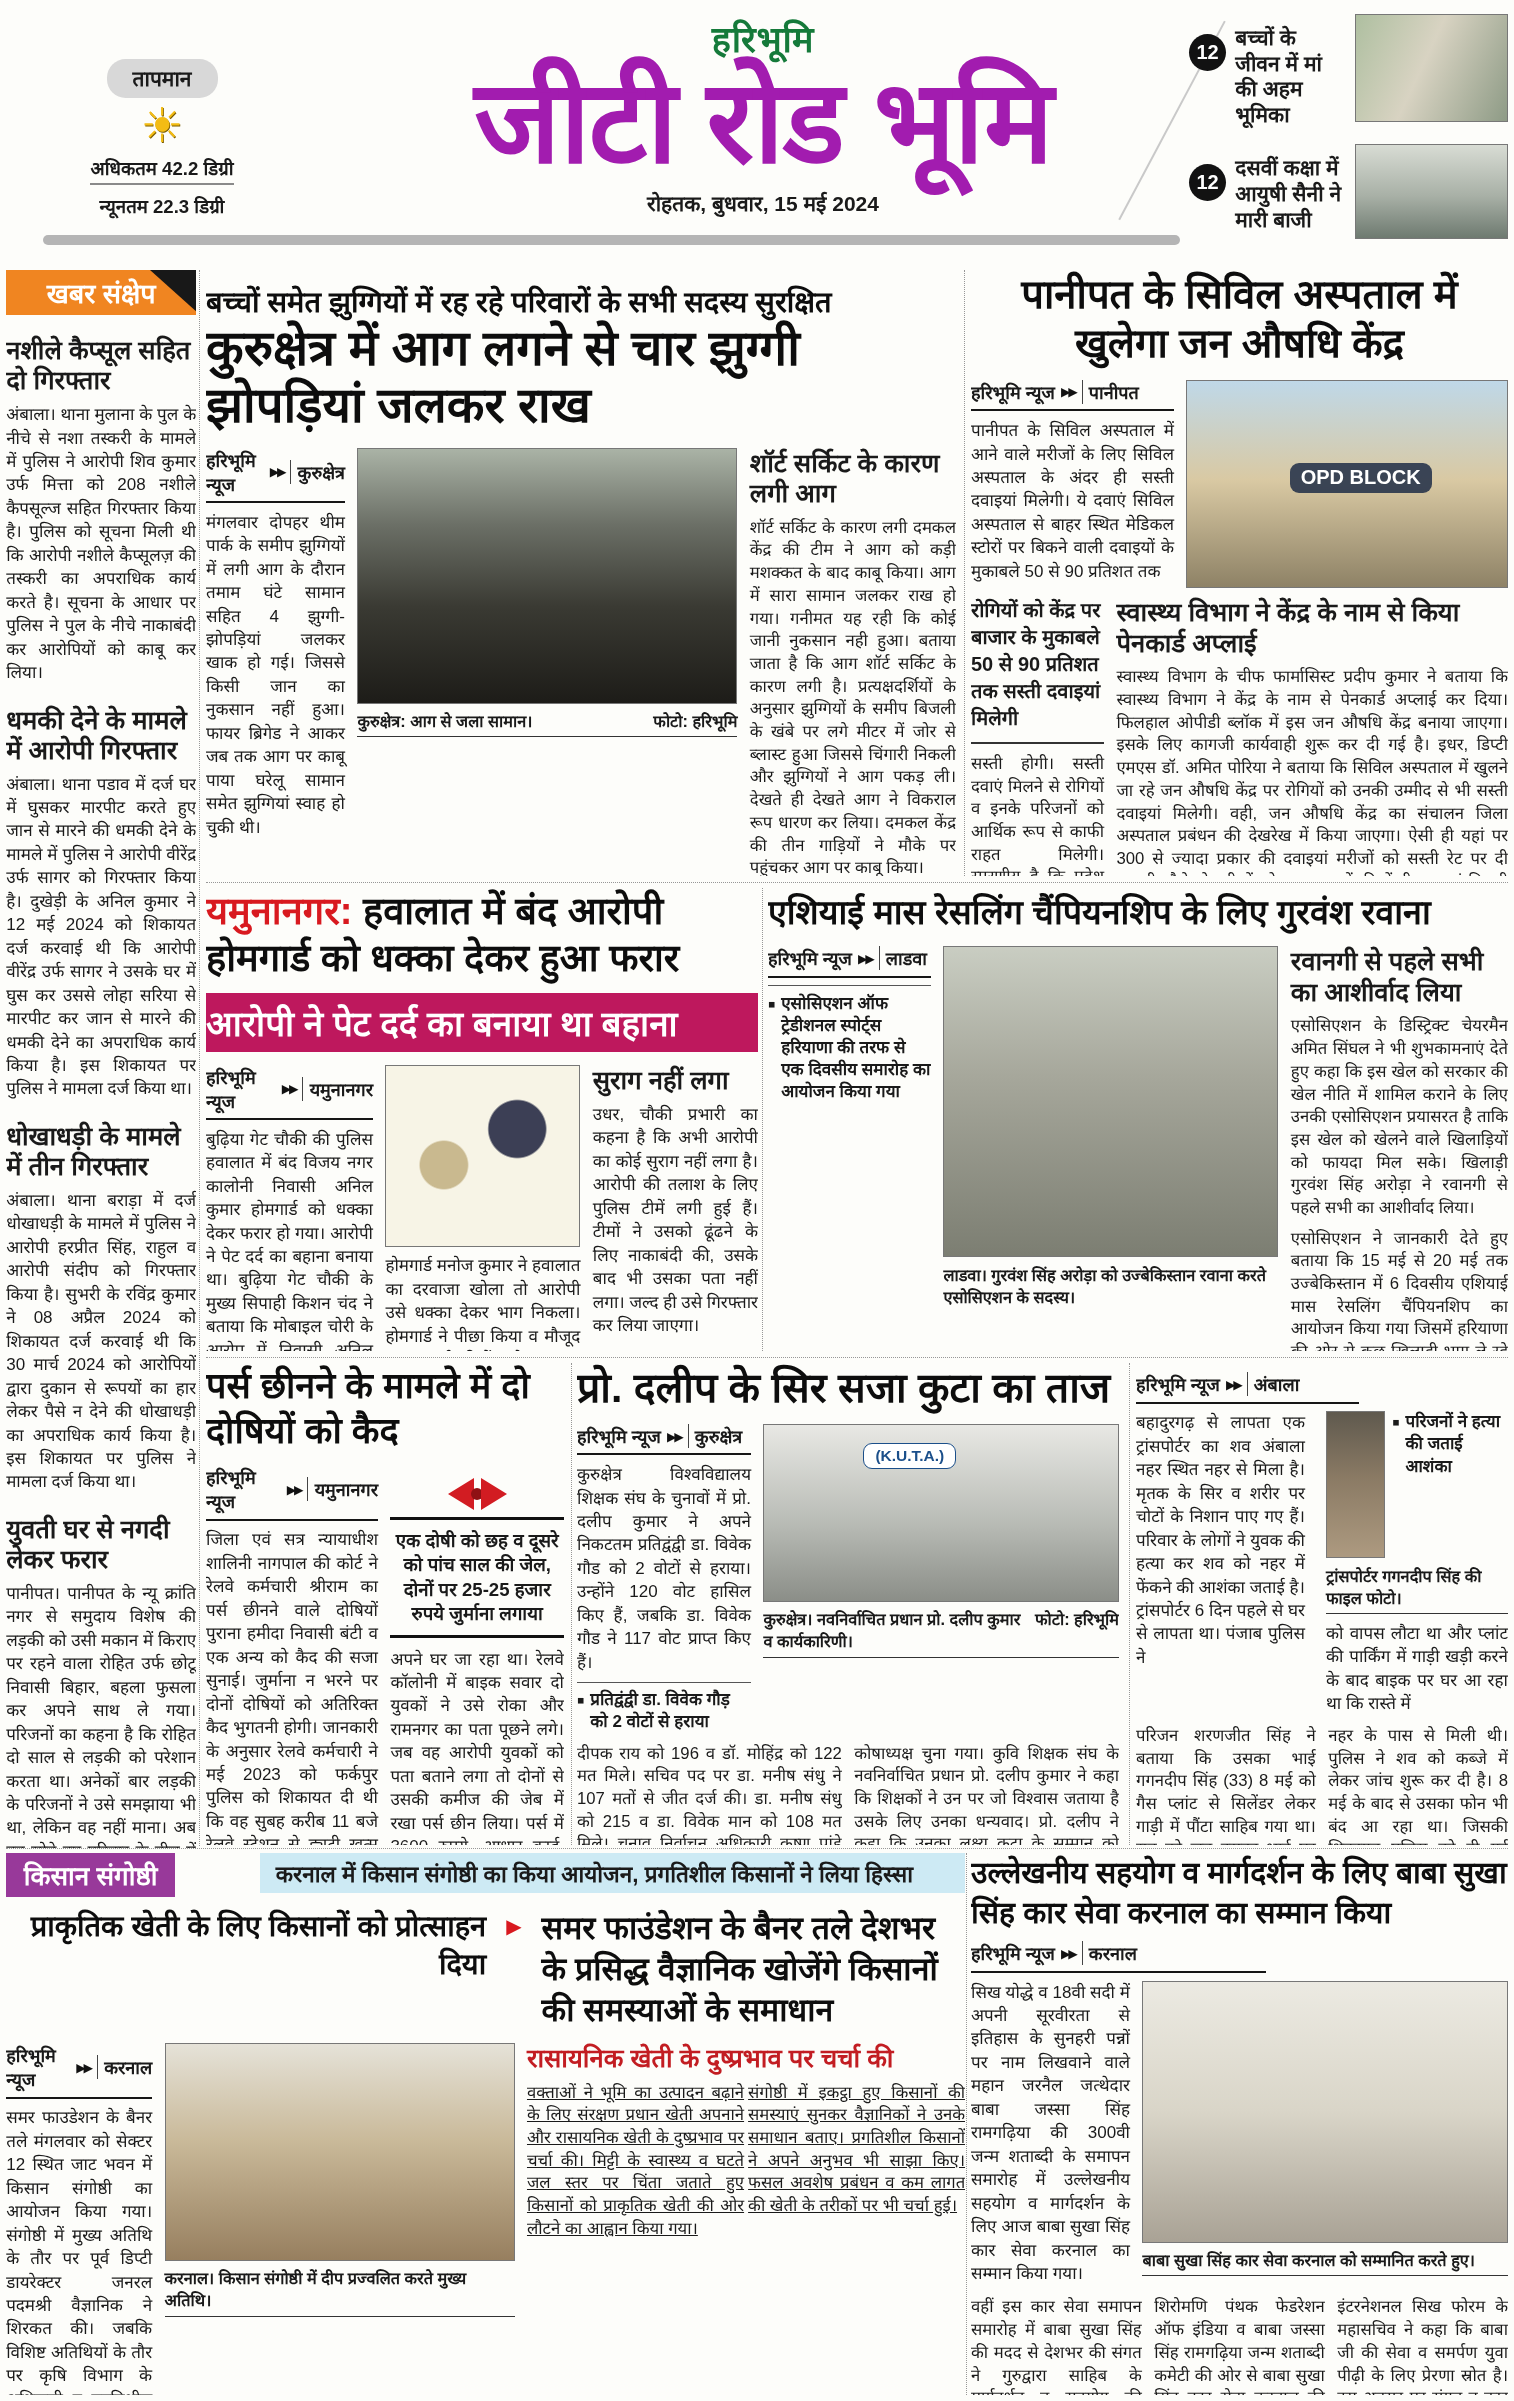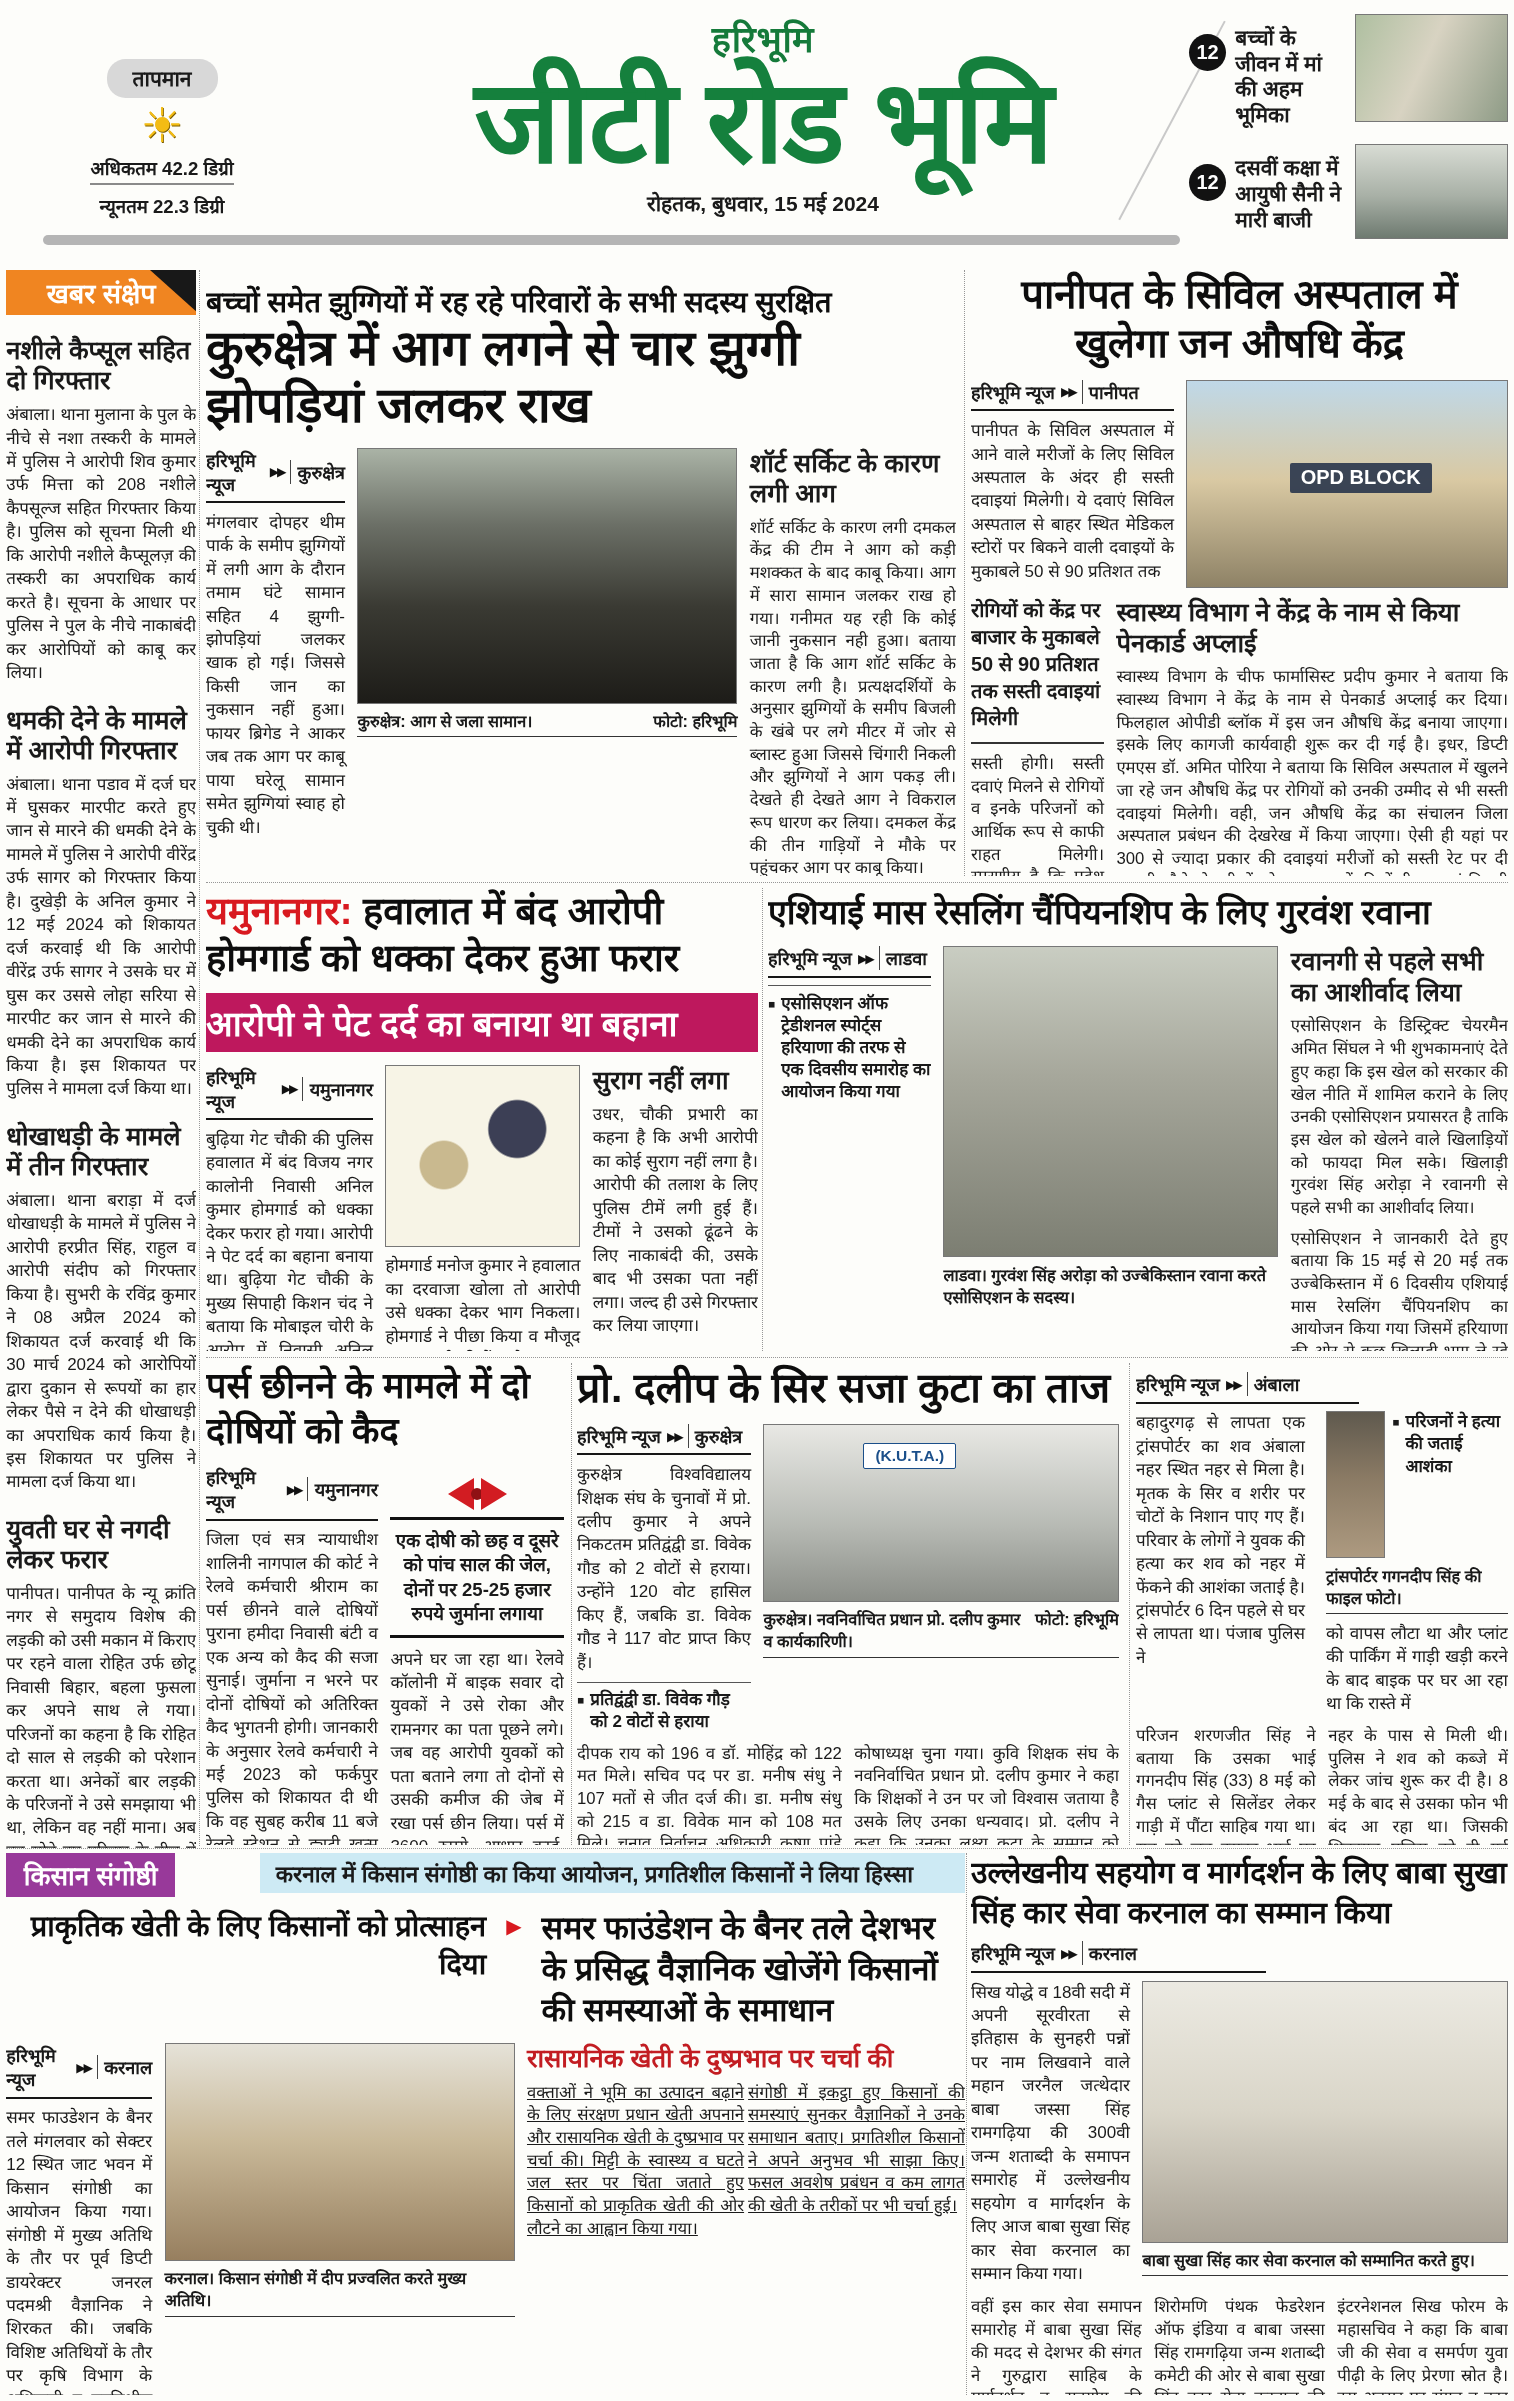--- a/index.html
+++ b/index.html
@@ -9,21 +9,21 @@
   .abs { position:absolute; }
 
   
   .weather { display:flex; flex-direction:column; align-items:center; gap:4.6px; }
   .weather-pill { background:#d8d8d8; border-radius:18.6px; padding:5.4px 26px; font-size:21px; font-weight:800; }
   .sun { font-size:48px; color:#f3bc14; text-shadow:0.8px 0.8px 0 #7a5c00; line-height:1; }
   .temp-max { font-size:18.6px; font-weight:700; border-bottom:2.3px solid #8a8a8a; padding-bottom:3.1px; }
   .temp-min { font-size:18.6px; font-weight:700; padding-top:3.1px; }
   .masthead { text-align:center; }
   .brand-small { color:#157a3a; font-size:36px; font-weight:800; letter-spacing:0.8px; }
-  .paper-title { color:#15803d; font-size:116px; font-weight:800; line-height:1.02; letter-spacing:-1.5px; }
+  .paper-title { color:#a21caf; font-size:116px; font-weight:800; line-height:1.02; letter-spacing:-1.5px; }
   .dateline { font-size:21px; font-weight:600; margin-top:7.7px; }
   .graybar { background:#b5b5b5; border-radius:5.4px; }
   .promo { display:flex; align-items:flex-start; gap:9.3px; }
   .pg-badge { flex:0 0 auto; width:37px; height:37px; border-radius:50%; background:#121212; color:#fff;
               display:flex; align-items:center; justify-content:center; font-size:20px; font-weight:800; margin-top:20px; }
   .promo-text { width:116px; font-size:21px; line-height:1.22; font-weight:800; margin-top:11px; }
   .promo-photo { width:160px; border:0.8px solid #888; }
   .diag { width:2.3px; background:#c9c9c9; transform:rotate(28deg); }
 
   
@@ -32,21 +32,21 @@
   .b-brand { font-size:18px; font-weight:800; }
   .b-arr { font-size:12.4px; letter-spacing:-2.3px; color:#111; }
   .b-place { font-size:18px; font-weight:800; border-left:1.5px solid #444; padding-left:6.2px; }
   .body-txt { font-size:17px; line-height:1.38; text-align:justify; }
   .body-sm { font-size:16.7px; line-height:1.36; text-align:justify; }
   .caption-row { display:flex; justify-content:space-between; gap:7.7px; margin-top:6.2px; border-bottom:1.5px solid #333; padding-bottom:4.6px; }
   .caption { font-size:16.3px; font-weight:700; }
   .credit { font-size:16.3px; font-weight:800; white-space:nowrap; }
   .crosshead { font-size:25.6px; font-weight:800; line-height:1.2; margin-bottom:7.7px; }
   .photo { position:relative; border:0.8px solid #777; overflow:hidden; }
-  .photo-label { position:absolute; color:#fff; font-weight:800; background:rgba(30,45,70,.85); padding:3.1px 11px; border-radius:2px; }
+  .photo-label { position:absolute; color:#fff; font-weight:800; background:rgba(30,45,70,.85); padding:3.1px 11px; border-radius:9px; }
   .sq { font-size:11.6px; line-height:1.9; margin-right:6.2px; }
   .note { font-size:17px; font-weight:700; line-height:1.3; display:flex; margin-top:7.7px; border-top:1.5px solid #555; padding-top:6.2px; }
 
   
   .briefs-banner { position:relative; background:#f08521; height:45px; display:flex; align-items:center; justify-content:center; }
   .briefs-banner span { color:#fff; font-size:27px; font-weight:800; }
   .briefs-fold { position:absolute; right:-1.5px; top:0; width:0; height:0; border-top:43px solid #181818; border-left:48px solid transparent; }
   .brief { margin-top:20px; }
   .brief-title { font-size:25.6px; font-weight:800; line-height:1.18; margin-bottom:7.7px; }
 

